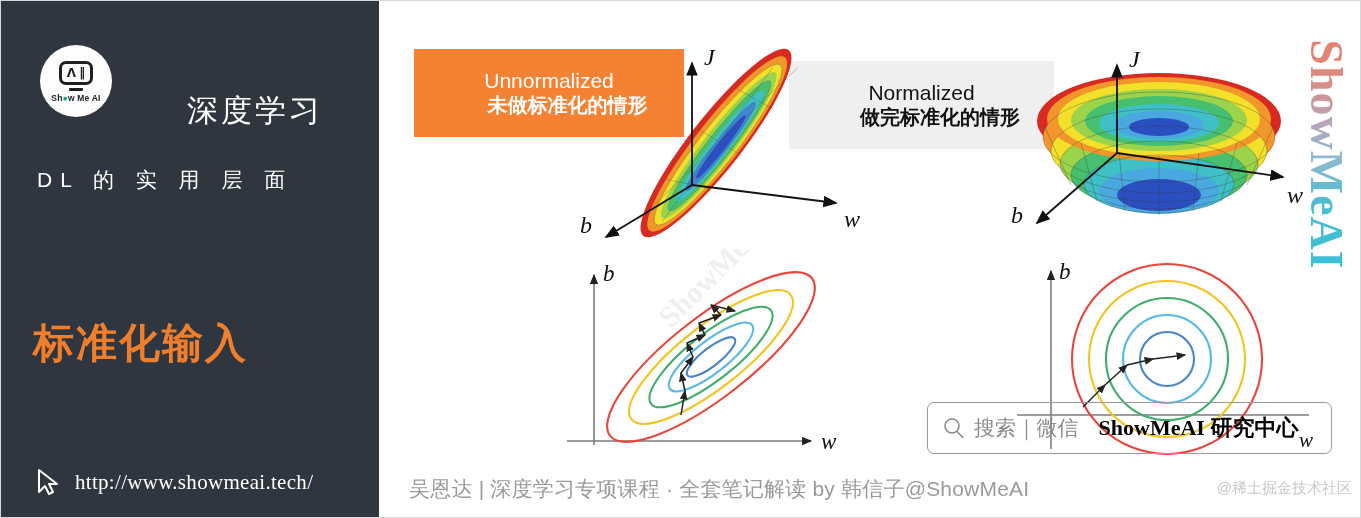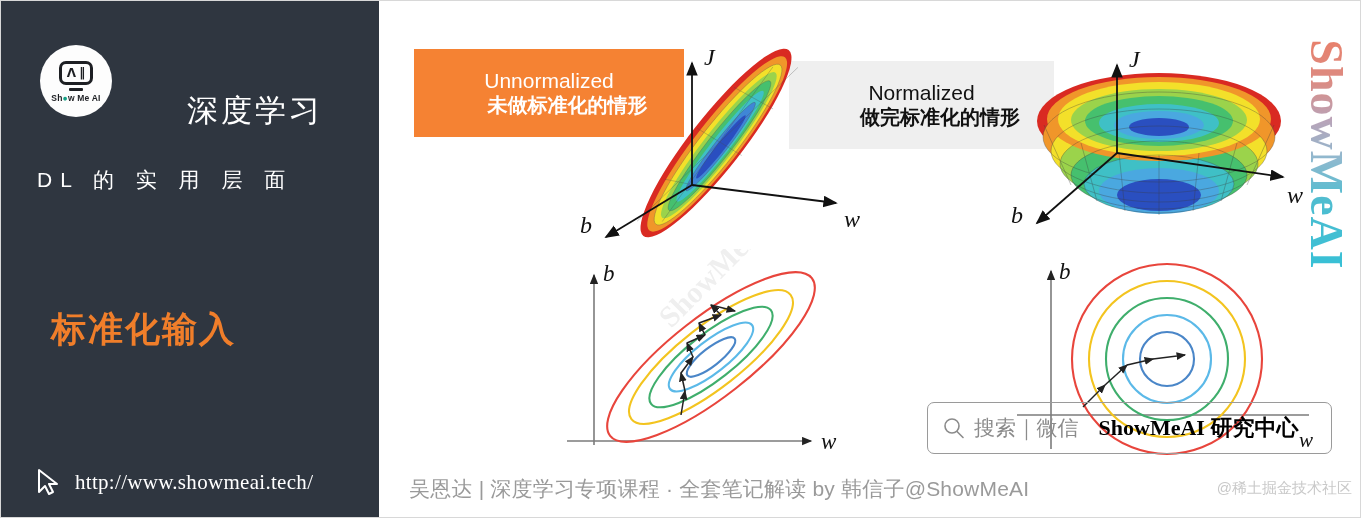--- a/index.html
+++ b/index.html
@@ -10,21 +10,21 @@
   .sidebar{position:absolute;left:0;top:0;width:378px;height:518px;background:#2f3640;overflow:hidden;}
   .logo-circle{position:absolute;left:39px;top:44px;width:72px;height:72px;border-radius:50%;background:#fdfdfd;display:flex;flex-direction:column;align-items:center;justify-content:center;}
   .logo-robot{width:34px;height:24px;border:3px solid #1d1f23;border-radius:7px;display:flex;align-items:center;justify-content:center;gap:3px;box-sizing:border-box;margin-top:2px;}
   .logo-robot .car{font-size:12px;font-weight:bold;color:#1d1f23;line-height:1;font-family:"DejaVu Sans",sans-serif;}
   .logo-neck{width:14px;height:3px;background:#1d1f23;margin-top:3px;border-radius:1px;}
   .logo-txt{font-size:8.5px;font-weight:bold;color:#1d1f23;letter-spacing:.2px;margin-top:2px;white-space:nowrap;font-family:"Liberation Sans",sans-serif;}
   .logo-txt .o{color:#16a085;}
 
   .title-cn{position:absolute;left:186px;top:94px;font-size:31px;color:#ffffff;letter-spacing:3px;font-weight:500;line-height:1;font-family:Liberation Serif, serif;}
   .title-sub{position:absolute;left:36px;top:168px;font-size:21px;color:#ffffff;letter-spacing:8px;font-weight:400;line-height:1;white-space:nowrap;font-family:"Liberation Sans",sans-serif;}
-  .title-topic{position:absolute;left:32px;top:310px;font-size:35px;color:#f07e2a;font-weight:bold;letter-spacing:2px;line-height:1;font-family:"Liberation Sans",sans-serif;margin-left:18px;}
+  .title-topic{position:absolute;left:32px;top:322px;font-size:41px;color:#f07e2a;font-weight:bold;letter-spacing:2px;line-height:1;font-family:"Liberation Sans",sans-serif;}
 
   .url-row{position:absolute;left:34px;top:466px;display:flex;align-items:center;gap:12px;}
   .url-text{font-size:21px;color:#ffffff;font-family:"Liberation Serif",serif;letter-spacing:.3px;white-space:nowrap;}
 
   
   .main{position:absolute;left:378px;top:0;width:983px;height:518px;background:#ffffff;overflow:hidden;}
 
   .banner{position:absolute;display:flex;flex-direction:column;align-items:center;justify-content:center;box-sizing:border-box;}
   .banner-unnorm{left:35px;top:48px;width:270px;height:88px;background:#f58233;}
   .banner-norm{left:410px;top:60px;width:265px;height:88px;background:#efefef;}

